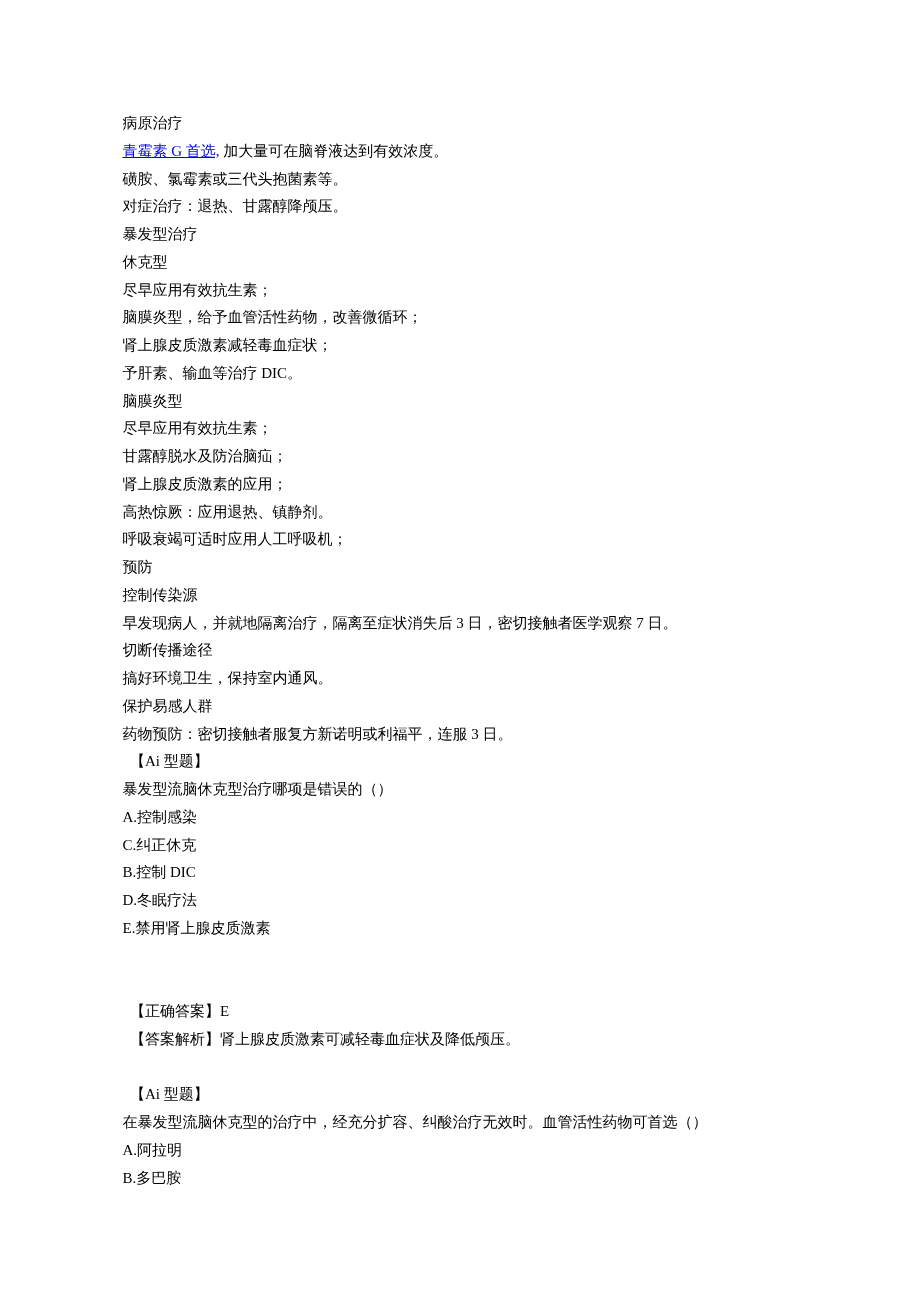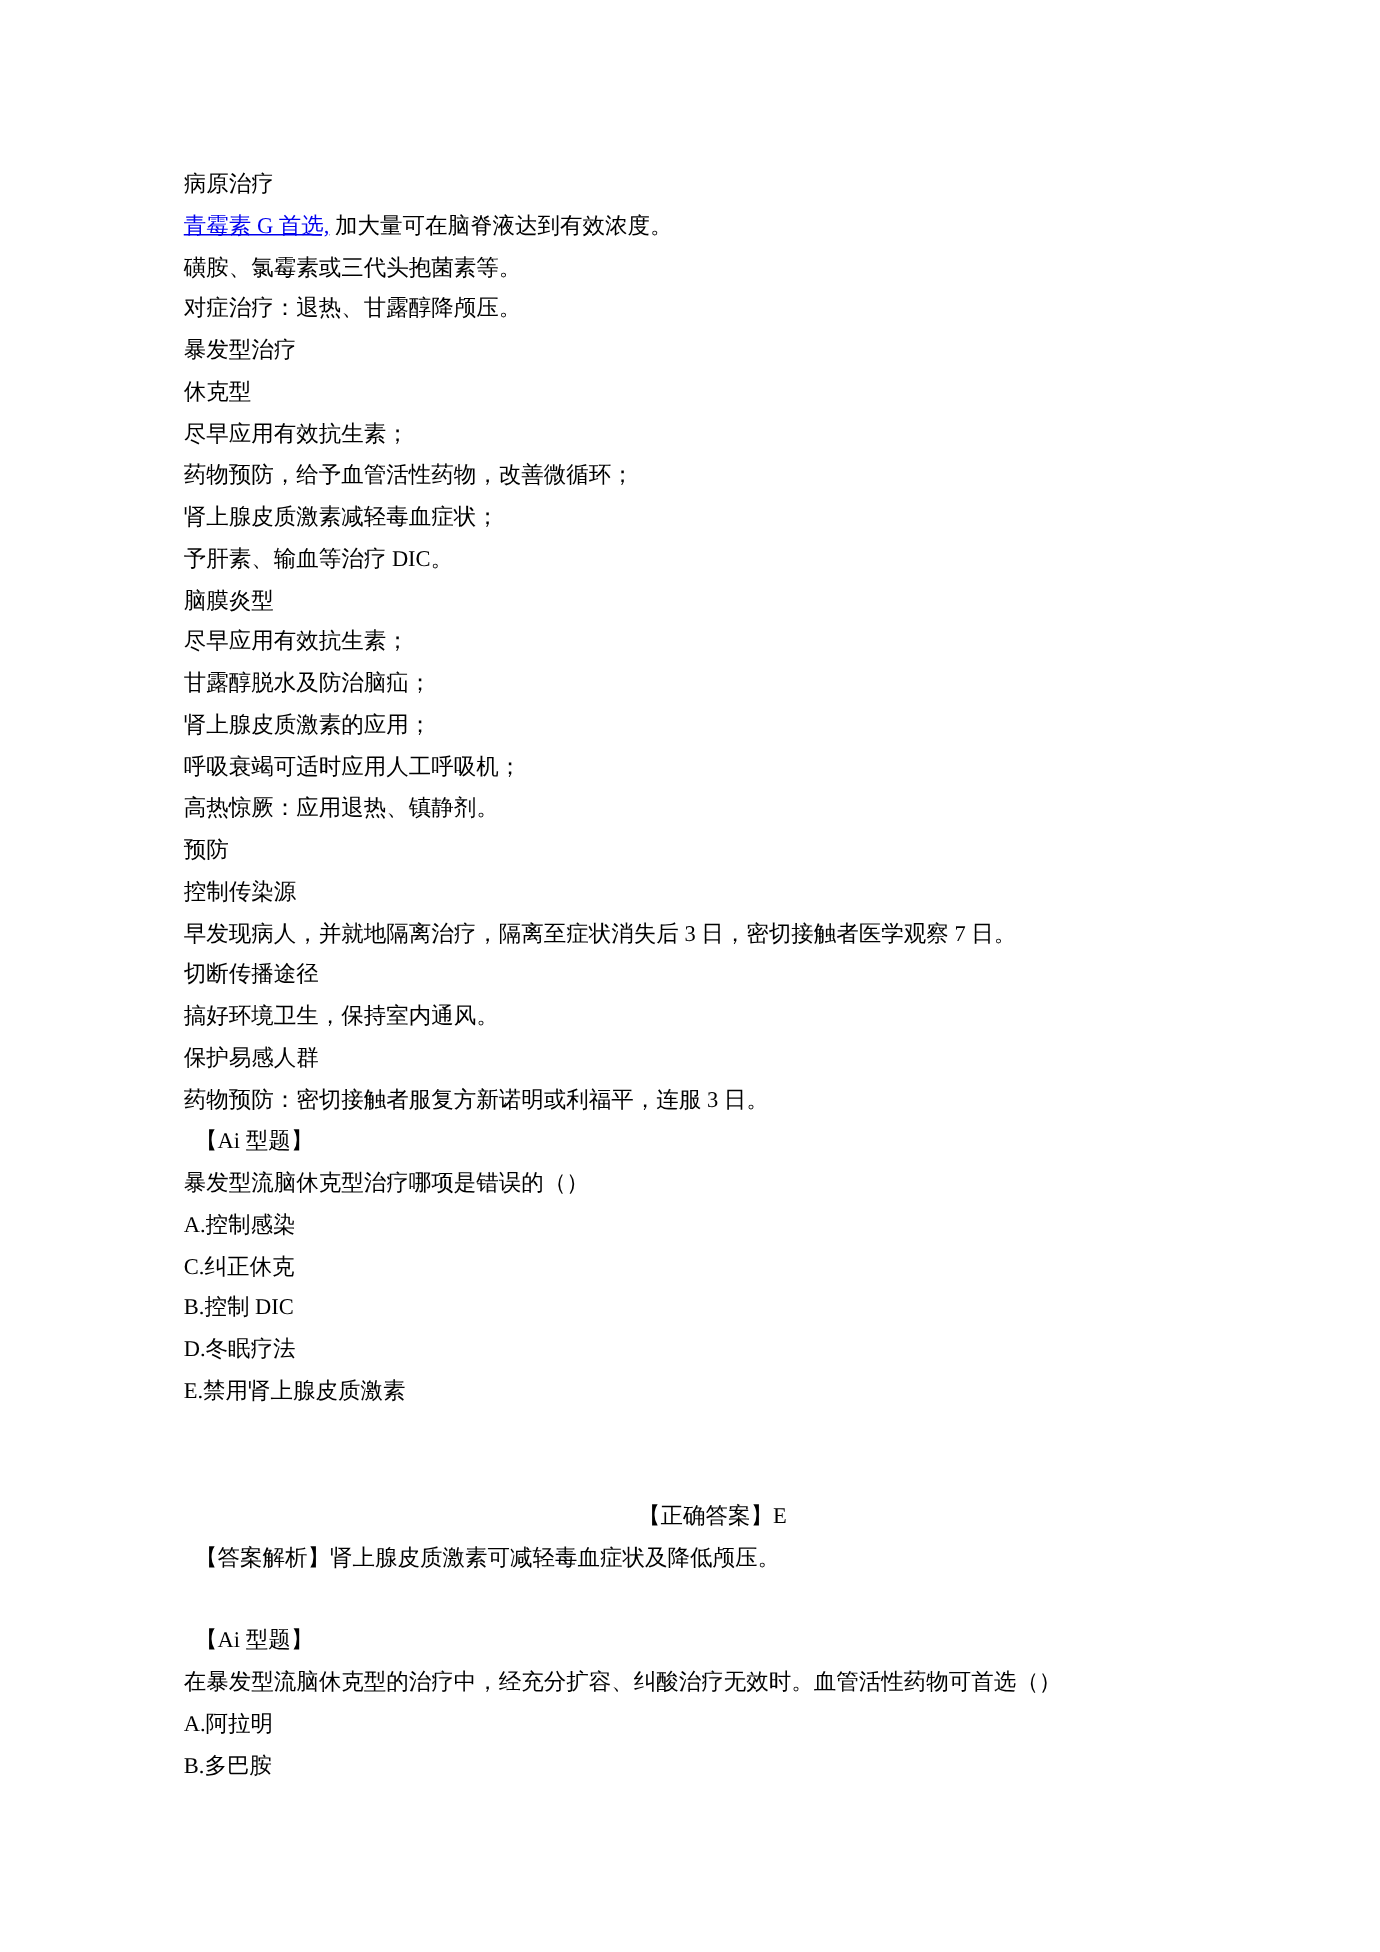--- a/index.html
+++ b/index.html
@@ -35,49 +35,49 @@
 
 <div>
 
   <span class="line indent">病原治疗</span>
   <span class="line indent"><a href="#" class="link">青霉素 G 首选,</a><span> 加大量可在脑脊液达到有效浓度。</span></span>
   <span class="line indent">磺胺、氯霉素或三代头抱菌素等。</span>
   <span class="line indent">对症治疗：退热、甘露醇降颅压。</span>
   <span class="line indent">暴发型治疗</span>
   <span class="line indent">休克型</span>
   <span class="line indent">尽早应用有效抗生素；</span>
-  <span class="line indent">药物预防，给予血管活性药物，改善微循环；</span>
+  <span class="line indent">脑膜炎型，给予血管活性药物，改善微循环；</span>
   <span class="line indent">肾上腺皮质激素减轻毒血症状；</span>
   <span class="line indent">予肝素、输血等治疗 DIC。</span>
   <span class="line indent">脑膜炎型</span>
   <span class="line indent">尽早应用有效抗生素；</span>
   <span class="line indent">甘露醇脱水及防治脑疝；</span>
   <span class="line indent">肾上腺皮质激素的应用；</span>
+  <span class="line indent">高热惊厥：应用退热、镇静剂。</span>
   <span class="line indent">呼吸衰竭可适时应用人工呼吸机；</span>
-  <span class="line indent">高热惊厥：应用退热、镇静剂。</span>
   <span class="line indent">预防</span>
   <span class="line indent">控制传染源</span>
   <span class="line indent">早发现病人，并就地隔离治疗，隔离至症状消失后 3 日，密切接触者医学观察 7 日。</span>
   <span class="line indent">切断传播途径</span>
   <span class="line indent">搞好环境卫生，保持室内通风。</span>
   <span class="line indent">保护易感人群</span>
   <span class="line indent">药物预防：密切接触者服复方新诺明或利福平，连服 3 日。</span>
 
   <span class="line indent" style="text-indent:2em;">【Ai 型题】</span>
   <span class="line indent">暴发型流脑休克型治疗哪项是错误的（）</span>
   <span class="line indent">A.控制感染</span>
   <span class="line indent">C.纠正休克</span>
   <span class="line indent">B.控制 DIC</span>
   <span class="line indent">D.冬眠疗法</span>
   <span class="line indent">E.禁用肾上腺皮质激素</span>
 
   <div class="spacer"></div>
   <div class="spacer"></div>
 
-  <span class="line indent" style="text-indent:2em;text-align:center;">【正确答案】E</span>
+  <span class="line indent" style="text-indent:2em;">【正确答案】E</span>
   <span class="line indent" style="text-indent:2em;">【答案解析】肾上腺皮质激素可减轻毒血症状及降低颅压。</span>
 
   <div class="spacer"></div>
 
   <span class="line indent" style="text-indent:2em;">【Ai 型题】</span>
   <span class="line indent">在暴发型流脑休克型的治疗中，经充分扩容、纠酸治疗无效时。血管活性药物可首选（）</span>
   <span class="line indent">A.阿拉明</span>
   <span class="line indent">B.多巴胺</span>
 
 </div>

